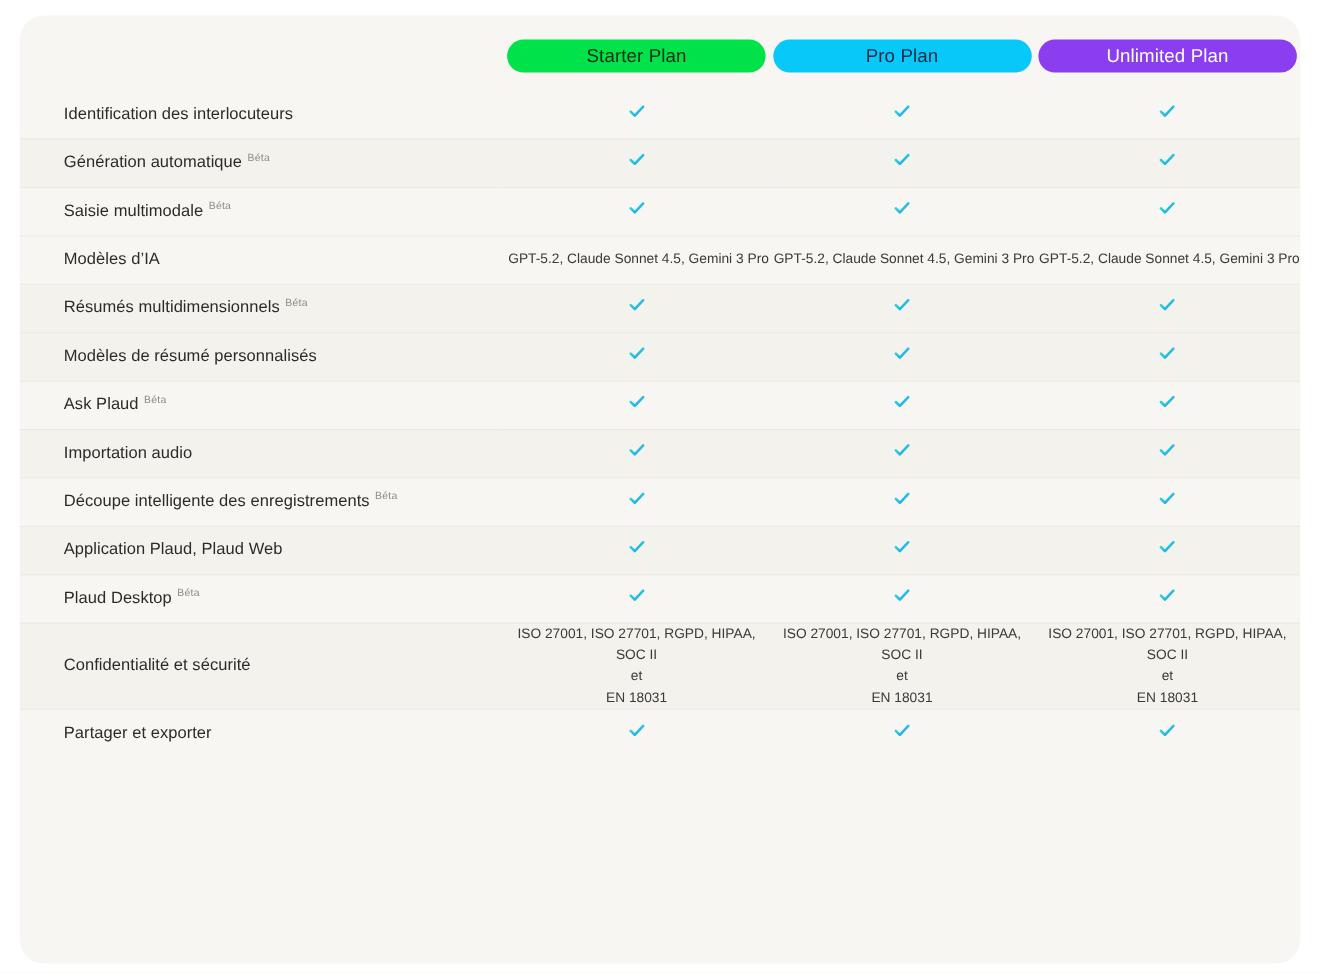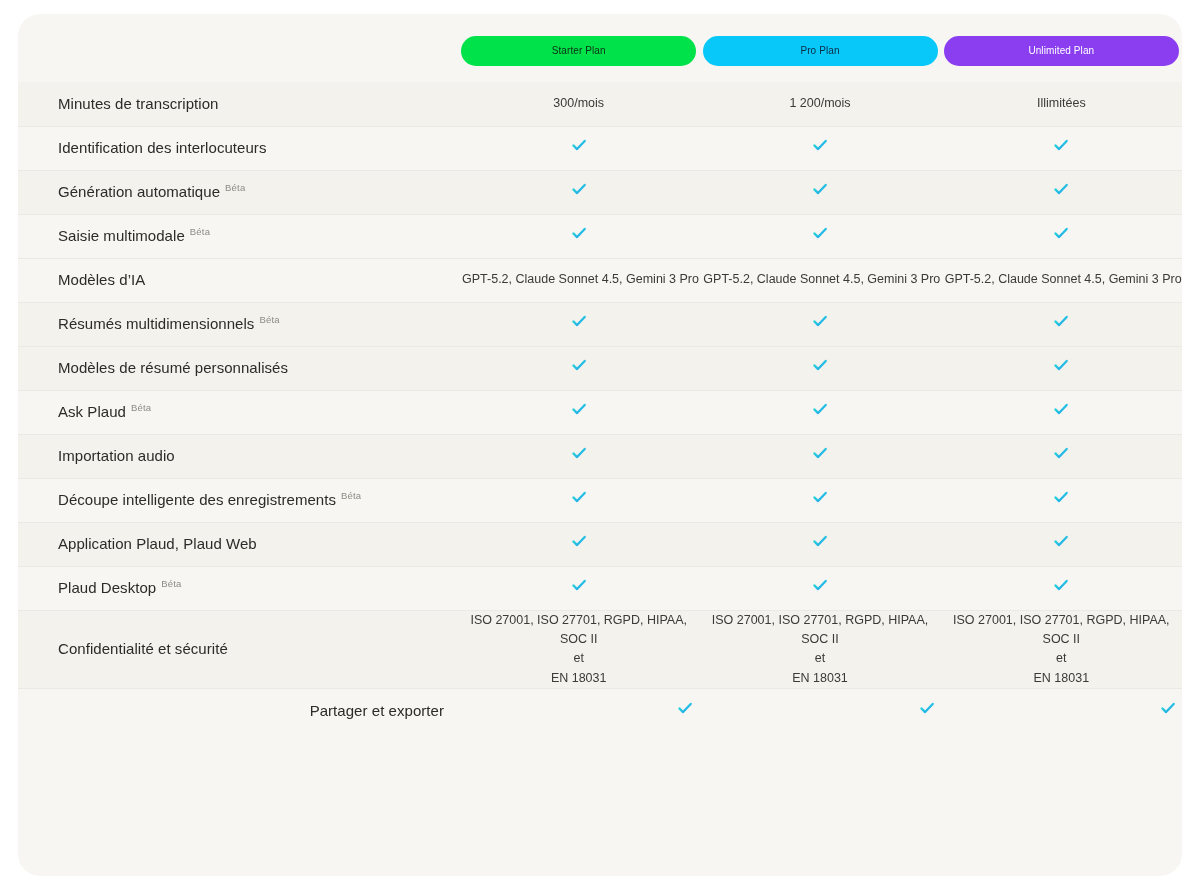--- a/index.html
+++ b/index.html
@@ -32,36 +32,36 @@
   }
   col.c-feature { width: 440px; }
   col.c-plan    { width: 241.3px; }
 
   tr.row { }
   tr.row > td {
     vertical-align: middle;
     border-bottom: 1px solid #ebe9e3;
   }
   tr.row.alt > td { background: #f3f2ed; }
-  tr.row.last > td { border-bottom: none; text-align: right; }
+  tr.row.last > td { border-bottom: none; }
 
   
   tr.header-row > th {
     padding: 22px 0 16px 0;
     border: none;
     background: transparent;
   }
   .plan-pill {
     display: block;
     margin: 0 auto;
     width: 235px;
     height: 30px;
     line-height: 30px;
     border-radius: 15px;
-    font-size: 10px;
+    font-size: 17px;
     font-weight: 400;
     letter-spacing: .1px;
     text-align: center;
     cursor: pointer;
     user-select: none;
   }
   .pill-starter   { background: #00e249; color: #0c2e16; }
   .pill-pro       { background: #08c8fa; color: #0d2b45; }
   .pill-unlimited { background: #8b3ef0; color: #ffffff; }
 
@@ -126,26 +126,20 @@
           </th>
           <th>
             <div class="plan-pill pill-pro" style="background: rgb(8, 200, 250); color: rgb(13, 43, 69);">Pro Plan</div>
           </th>
           <th>
             <div class="plan-pill pill-unlimited" style="background: rgb(139, 62, 240); color: rgb(255, 255, 255);">Unlimited Plan</div>
           </th>
         </tr>
     </thead>
     <tbody id="table-body">
-        <tr class="row r-normal alt">
-          <td class="feature"><span>Minutes de transcription</span></td>
-          <td class="value"><span>300/mois</span></td>
-          <td class="value"><span>1 200/mois</span></td>
-          <td class="value"><span>Illimitées</span></td>
-        </tr>
         <tr class="row r-normal">
           <td class="feature"><span>Identification des interlocuteurs</span></td>
           <td class="value"><span class="check-wrap">
               <svg width="18" height="18" viewBox="0 0 24 24" aria-hidden="true">
                 <defs>
                   <linearGradient id="chkgrad0" x1="0" y1="0" x2="1" y2="1">
                     <stop offset="0%" stop-color="#2ee6d6"></stop>
                     <stop offset="100%" stop-color="#1f9bf0"></stop>
                   </linearGradient>
                 </defs>

